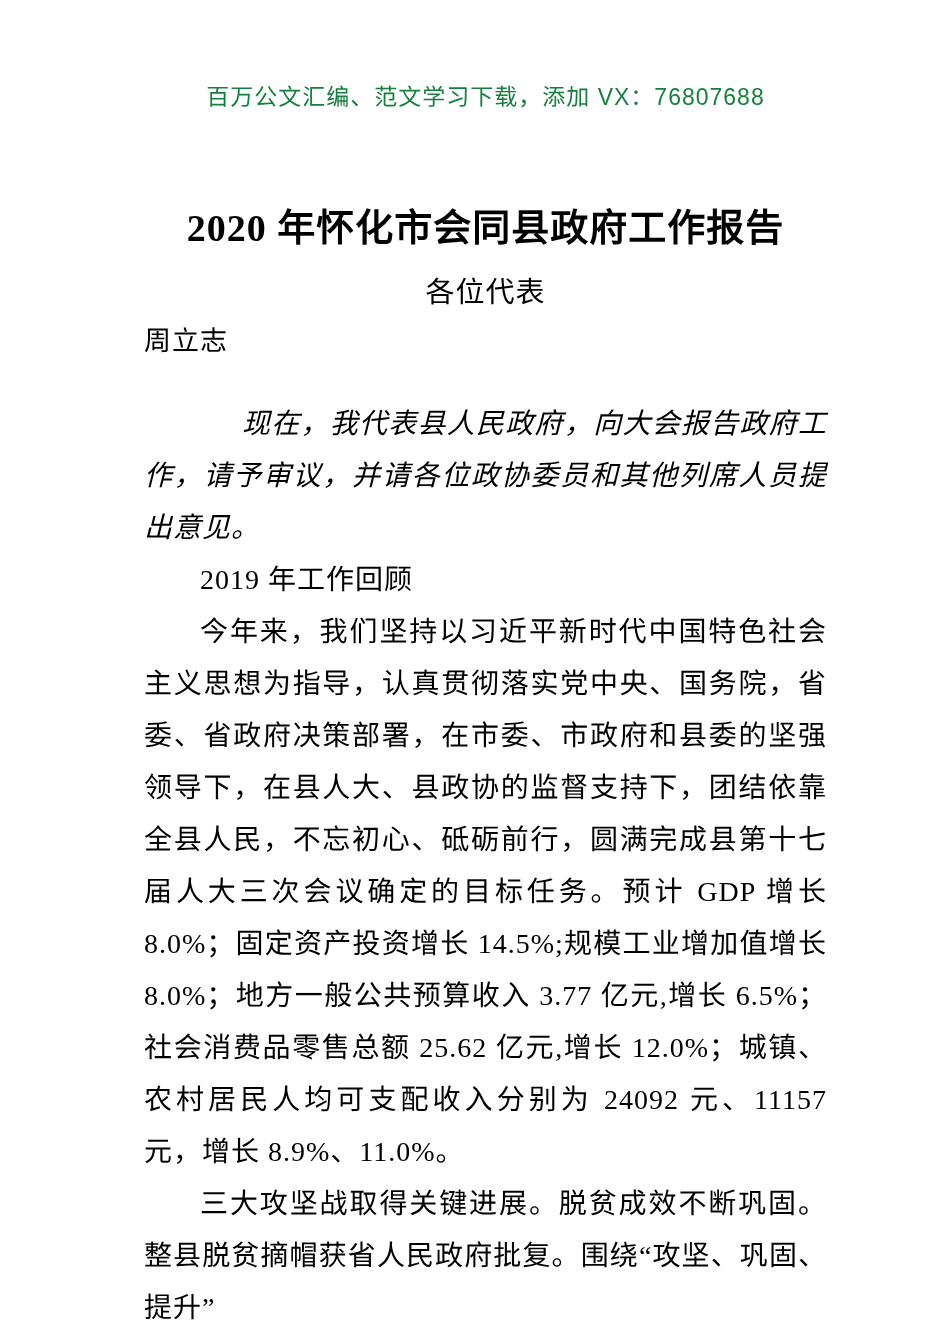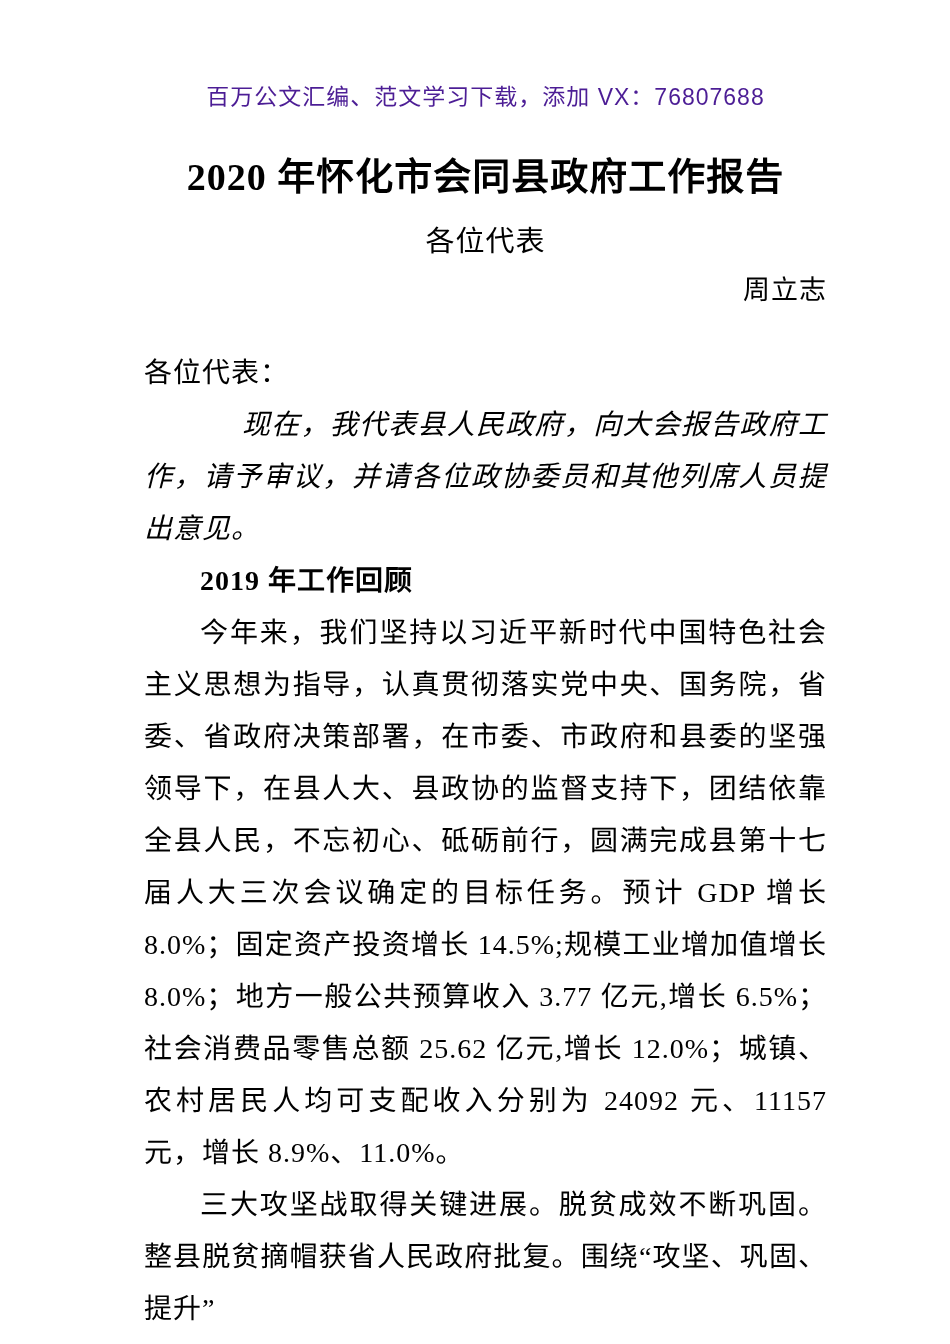--- a/index.html
+++ b/index.html
@@ -16,79 +16,78 @@
   }
   .page {
     box-sizing: border-box;
     width: 950px;
     height: 1344px;
     padding: 84px 123px 0 144px;
     background: #ffffff;
   }
   .promo-header {
     text-align: center;
-    color: #4c1d95;
+    color: #15803d;
     font-size: 23px;
     line-height: 26px;
     font-family: "Liberation Sans", "DejaVu Sans", sans-serif;
     letter-spacing: 1px;
     white-space: nowrap;
   }
   .doc-title {
-    margin-top: 45px;
+    margin-top: 96px;
     text-align: center;
     font-size: 38px;
     font-weight: bold;
     line-height: 44px;
     letter-spacing: 1px;
   }
   .doc-subtitle {
     margin-top: 16px;
     text-align: center;
     font-size: 29px;
     line-height: 52px;
     letter-spacing: 1px;
   }
   .doc-author {
-    text-align: right;
+    text-align: left;
     font-size: 27px;
     line-height: 46px;
     letter-spacing: 1px;
   }
   .body-text {
     margin-top: 34px;
     font-size: 28px;
     line-height: 52px;
     text-align: justify;
     text-justify: inter-character;
     letter-spacing: 1px;
   }
   .body-text p {
     margin: 0;
   }
   .indent      { text-indent: 2em; }
   .indent-lg   { text-indent: 3.5em; font-style: italic; }
-  .heading     { font-weight: bold; }
+  .heading     { font-weight: normal; }
 </style>
 </head>
 <body>
 
 <div class="page">
 
   <div class="promo-header">百万公文汇编、范文学习下载，添加 VX：76807688</div>
 
   <div class="doc-title">2020 年怀化市会同县政府工作报告</div>
 
   <div class="doc-subtitle">
     <div>各位代表</div>
   </div>
 
   <div class="doc-author">周立志</div>
 
   <div class="body-text">
-    <p class="no-indent">各位代表：</p>
     <p class="indent-lg">现在，我代表县人民政府，向大会报告政府工作，请予审议，并请各位政协委员和其他列席人员提出意见。</p>
     <p class="indent heading">2019 年工作回顾</p>
     <p class="indent">今年来，我们坚持以习近平新时代中国特色社会主义思想为指导，认真贯彻落实党中央、国务院，省委、省政府决策部署，在市委、市政府和县委的坚强领导下，在县人大、县政协的监督支持下，团结依靠全县人民，不忘初心、砥砺前行，圆满完成县第十七届人大三次会议确定的目标任务。预计 GDP 增长 8.0%；固定资产投资增长 14.5%;规模工业增加值增长 8.0%；地方一般公共预算收入 3.77 亿元,增长 6.5%；社会消费品零售总额 25.62 亿元,增长 12.0%；城镇、农村居民人均可支配收入分别为 24092 元、11157 元，增长 8.9%、11.0%。</p>
     <p class="indent">三大攻坚战取得关键进展。脱贫成效不断巩固。整县脱贫摘帽获省人民政府批复。围绕“攻坚、巩固、提升”</p>
   </div>
 
 </div>
 
 </body></html>

